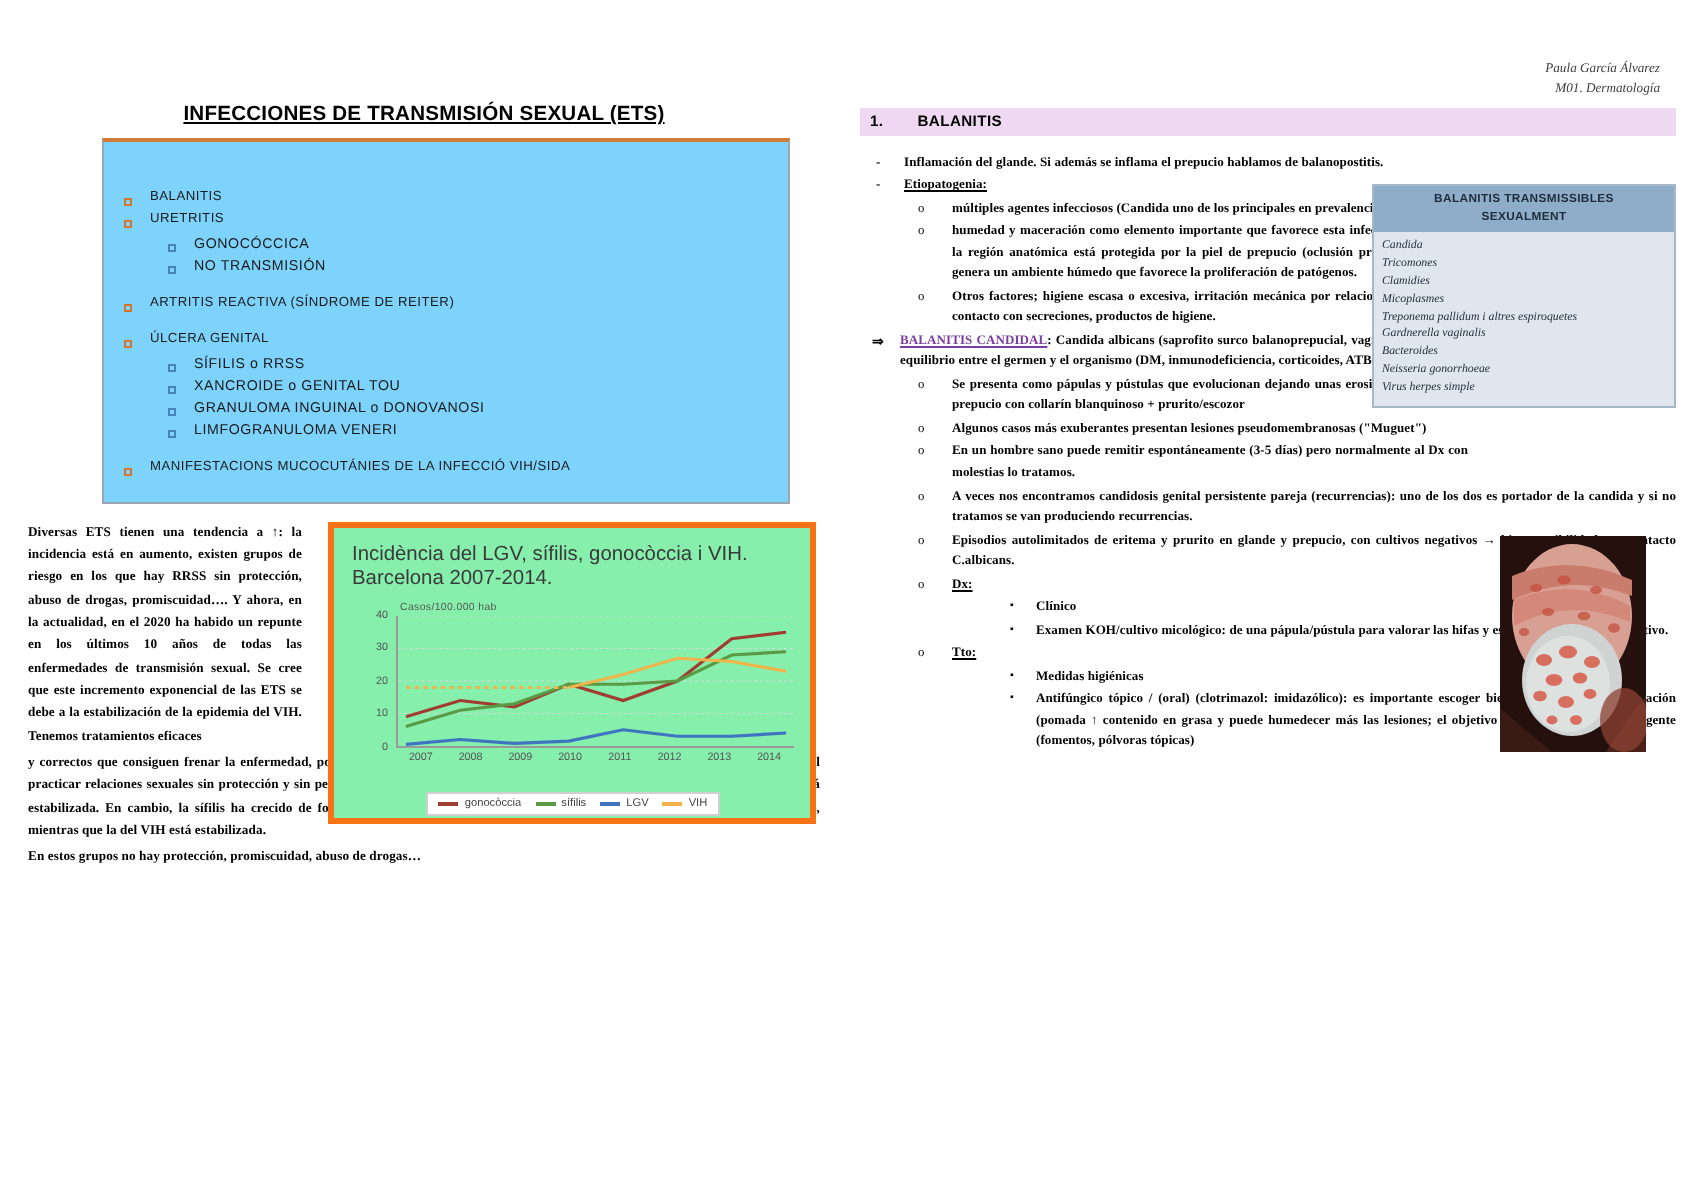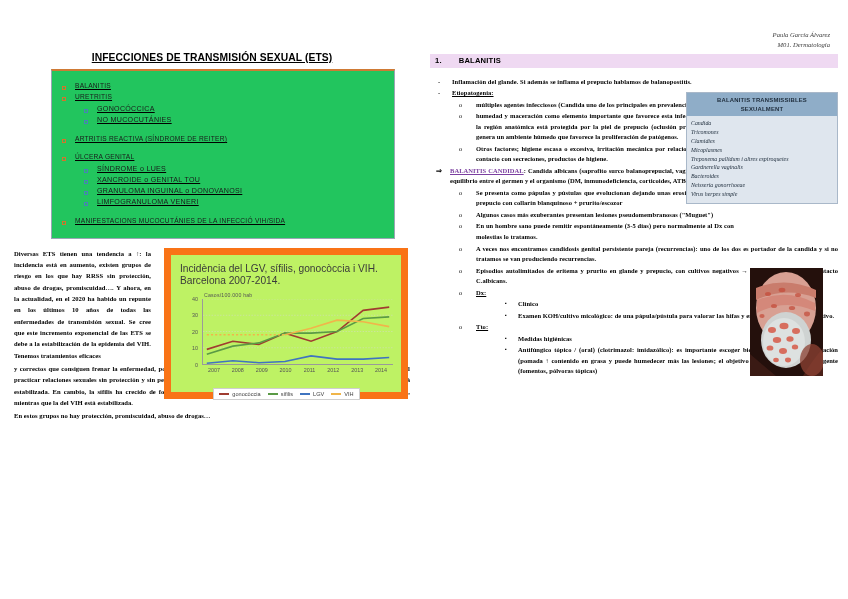--- a/index.html
+++ b/index.html
@@ -15,23 +15,22 @@
 
   
   .doc-title{
     text-align:center;font-family:"Liberation Sans",sans-serif;
     font-weight:bold;font-size:10.3px;letter-spacing:.1px;
     text-decoration:underline;margin:52px 0 6px 0;color:#000;
   }
   .slide-box{
     margin:0 15px 0 37px;border:1px solid #9aa6b5;
     border-top:2px solid #cf7a35;
-    padding:11px 6px 9px 6px;box-sizing:border-box;
-    background:#22c55e;
-    text-decoration:underline;
+    padding:24px 6px 9px 6px;box-sizing:border-box;
+    background:#7dd3fc;
   }
   .sl-item{display:flex;align-items:flex-start;line-height:1.28;margin:0 0 2px 0;}
   .sl-item.lvl1{padding-left:4px;margin-bottom:3px;}
   .sl-item.lvl2{padding-left:26px;margin-bottom:2px;}
   .sl-item.gap{margin-top:10px;}
   .sq{
     width:4px;height:4px;flex:0 0 4px;margin-top:4px;margin-right:9px;
     box-sizing:border-box;
   }
   .sq.o{border:1px solid #d4742b;}
@@ -52,21 +51,21 @@
   .lt-full{
     font-family:"Liberation Serif",serif;font-weight:bold;
     font-size:6.6px;line-height:1.72;text-align:justify;
     margin-top:2px;letter-spacing:.05px;
   }
   .lt-last{text-align:left;}
 
   
   .chart-box{
     position:absolute;left:150px;top:0;width:244px;height:151px;
-    border:7px solid #f97316;background:#bef264;box-sizing:border-box;
+    border:3px solid #f97316;background:#86efac;box-sizing:border-box;
     padding:6px 6px 4px 7px;
   }
   .ch-title{
     font-family:"Liberation Sans",sans-serif;font-size:10.2px;
     line-height:1.22;color:#3a3a3a;margin:2px 0 4px 2px;
   }
   .ch-ylab{
     font-family:"Liberation Sans",sans-serif;font-size:5.2px;
     color:#555;margin:0 0 1px 26px;letter-spacing:.2px;
   }
@@ -174,33 +173,33 @@
         <div class="sl-item lvl1">
           <span class="sq o"></span>
           <span class="sl-txt">URETRITIS</span>
         </div>
         <div class="sl-item lvl2">
           <span class="sq b"></span>
           <span class="sl-txt">GONOCÓCCICA</span>
         </div>
         <div class="sl-item lvl2">
           <span class="sq b"></span>
-          <span class="sl-txt">NO MUCOCUTÁNIES</span>
+          <span class="sl-txt">NO TRANSMISIÓN</span>
         </div>
         <div class="sl-item lvl1 gap">
           <span class="sq o"></span>
           <span class="sl-txt">ARTRITIS REACTIVA (SÍNDROME DE REITER)</span>
         </div>
         <div class="sl-item lvl1 gap">
           <span class="sq o"></span>
           <span class="sl-txt">ÚLCERA GENITAL</span>
         </div>
         <div class="sl-item lvl2">
           <span class="sq b"></span>
-          <span class="sl-txt">SÍNDROME o LUES</span>
+          <span class="sl-txt">SÍFILIS o RRSS</span>
         </div>
         <div class="sl-item lvl2">
           <span class="sq b"></span>
           <span class="sl-txt">XANCROIDE o GENITAL TOU</span>
         </div>
         <div class="sl-item lvl2">
           <span class="sq b"></span>
           <span class="sl-txt">GRANULOMA INGUINAL o DONOVANOSI</span>
         </div>
         <div class="sl-item lvl2">

